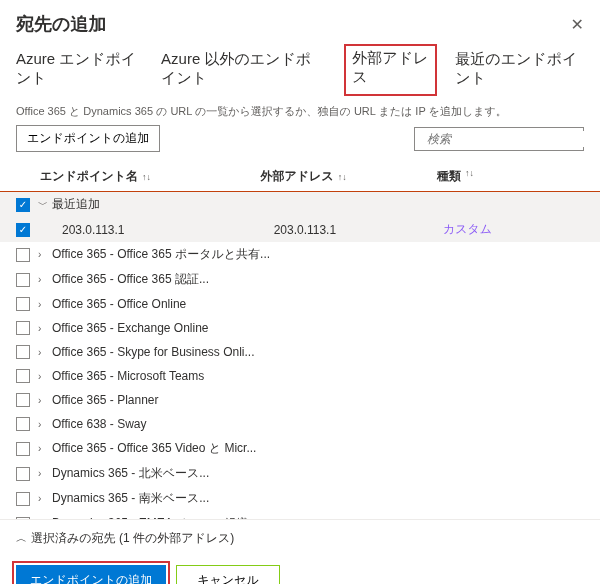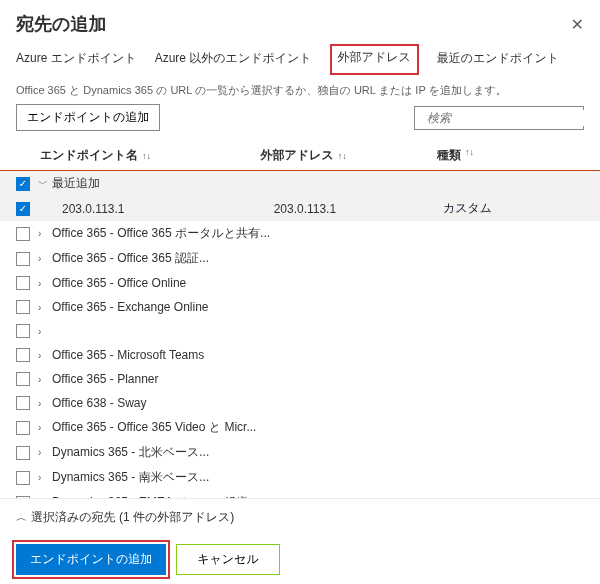--- a/index.html
+++ b/index.html
@@ -28,21 +28,21 @@
   }
   .close-x {
     font-size: 16px;
     cursor: pointer;
     color: #605e5c;
   }
   .tabs {
     display: flex;
     gap: 18px;
     padding: 0 16px;
-    font-size: 12px;
+    font-size: 15px;
   }
   .tab {
     padding: 6px 0;
     cursor: pointer;
     border-bottom: 2px solid transparent;
   }
   .tab.active {
     color: #323130;
     border-bottom: 2px solid #323130;
   }
@@ -133,21 +133,21 @@
   }
   .caret {
     width: 10px;
     font-size: 10px;
     color: #605e5c;
     margin-right: 4px;
   }
   .indent { padding-left: 24px; }
   .cell-name { flex: 1.5; white-space: nowrap; overflow: hidden; text-overflow: ellipsis; }
   .cell-addr { flex: 1.2; }
-  .cell-type { flex: 1; color: #0f172a; }
+  .cell-type { flex: 1; color: #8b5cf6; }
   .sel-footer {
     padding: 10px 16px;
     font-size: 12px;
     display: flex;
     align-items: center;
     gap: 4px;
   }
   .sel-footer .chev {
     font-size: 11px;
   }
@@ -250,20 +250,21 @@
       <div class="cell-name">Office 365 - Office Online</div>
     </div>
     <div class="row">
       <div class="check"></div>
       <span class="caret">›</span>
       <div class="cell-name">Office 365 - Exchange Online</div>
     </div>
     <div class="row">
       <div class="check"></div>
       <span class="caret">›</span>
+      <div class="cell-name">Office 365 - Skype for Business Onli...</div>
     </div>
     <div class="row">
       <div class="check"></div>
       <span class="caret">›</span>
       <div class="cell-name">Office 365 - Microsoft Teams</div>
     </div>
     <div class="row">
       <div class="check"></div>
       <span class="caret">›</span>
       <div class="cell-name">Office 365 - Planner</div>

